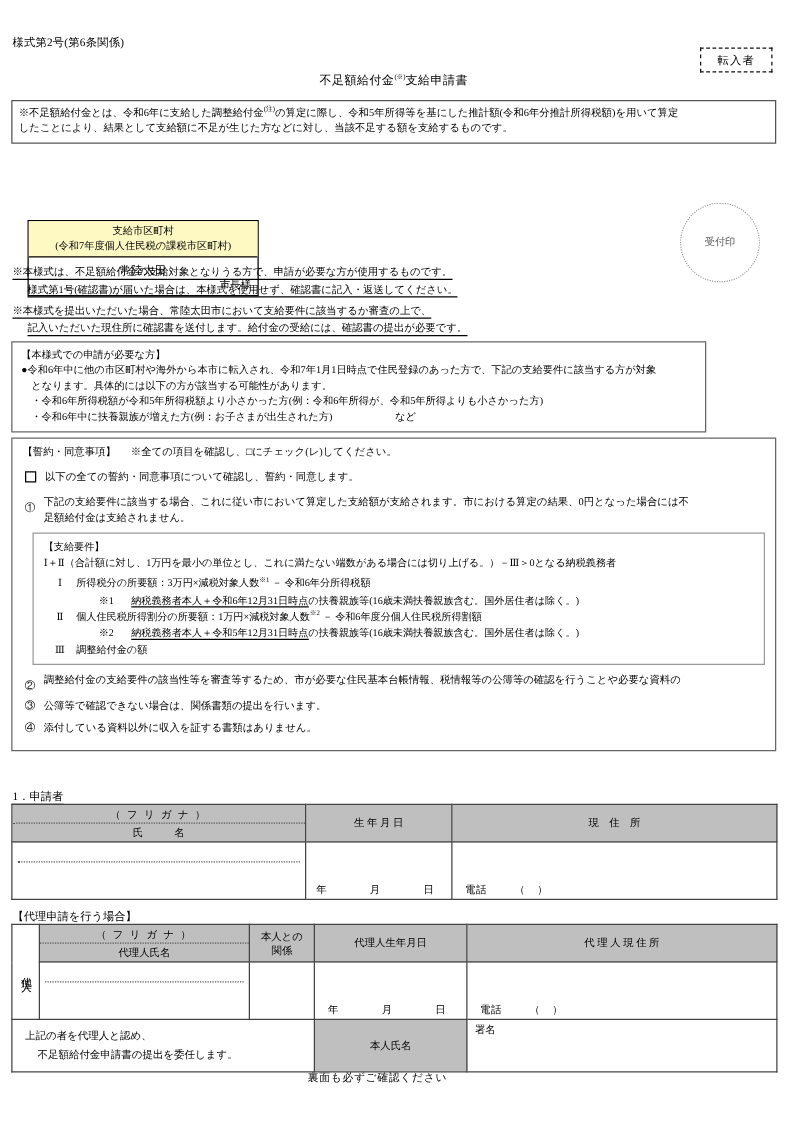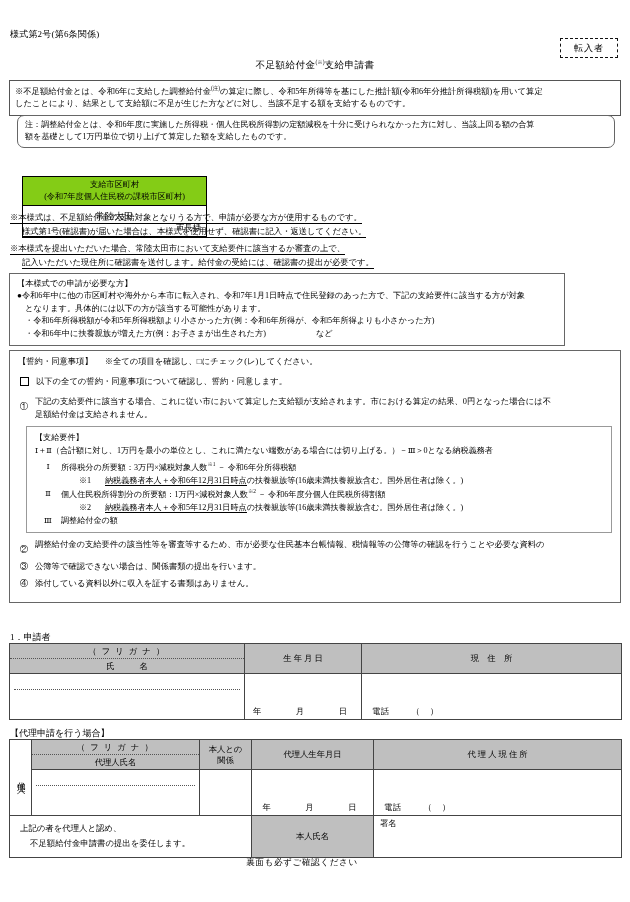--- a/index.html
+++ b/index.html
@@ -86,21 +86,21 @@
   
   .muni {
     position: absolute;
     left: 22px;
     top: 176px;
     width: 185px;
     border: 1.4px solid #000;
     box-sizing: border-box;
   }
   .muni-head {
-    background: #84cc16;
+    background: #fef9c3;
     text-align: center;
     font-size: 8.2px;
     line-height: 1.45;
     padding: 2px 0 2px 0;
     border-bottom: 1.4px solid #000;
   }
   .muni-body {
     position: relative;
     height: 30px;
   }
@@ -347,36 +347,33 @@
 
   <div class="doc-title">
     <span>不足額給付金</span><sup class="sup">(※)</sup><span>支給申請書</span>
   </div>
 
   <div class="intro-box">
     <div><span>※不足額給付金とは、令和6年に支給した調整給付金</span><sup class="sup">(注)</sup><span>の算定に際し、令和5年所得等を基にした推計額(令和6年分推計所得税額)を用いて算定</span></div>
     <div>したことにより、結果として支給額に不足が生じた方などに対し、当該不足する額を支給するものです。</div>
   </div>
 
-  <div class="note-box">
-    <div>注：調整給付金とは、令和6年度に実施した所得税・個人住民税所得割の定額減税を十分に受けられなかった方に対し、当該上回る額の合算</div>
-    <div>額を基礎として1万円単位で切り上げて算定した額を支給したものです。</div>
-  </div>
 
   <div class="muni">
     <div class="muni-head">
       <div>支給市区町村</div>
       <div>(令和7年度個人住民税の課税市区町村)</div>
     </div>
     <div class="muni-body">
       <div class="muni-name">常陸太田</div>
       <div class="muni-mayor">市長様</div>
     </div>
   </div>
 
+  <div class="stamp">受付印</div>
 
   <div class="uline l1"><span>※本様式は、不足額給付金の支給対象となりうる方で、申請が必要な方が使用するものです。</span></div>
   <div class="uline l2"><span>様式第1号(確認書)が届いた場合は、本様式を使用せず、確認書に記入・返送してください。</span></div>
   <div class="uline l3"><span>※本様式を提出いただいた場合、常陸太田市において支給要件に該当するか審査の上で、</span></div>
   <div class="uline l4"><span>記入いただいた現住所に確認書を送付します。給付金の受給には、確認書の提出が必要です。</span></div>
 
   <div class="elig-box">
     <div>【本様式での申請が必要な方】</div>
     <div class="hang">●令和6年中に他の市区町村や海外から本市に転入され、令和7年1月1日時点で住民登録のあった方で、下記の支給要件に該当する方が対象</div>
     <div class="sub">となります。具体的には以下の方が該当する可能性があります。</div>

